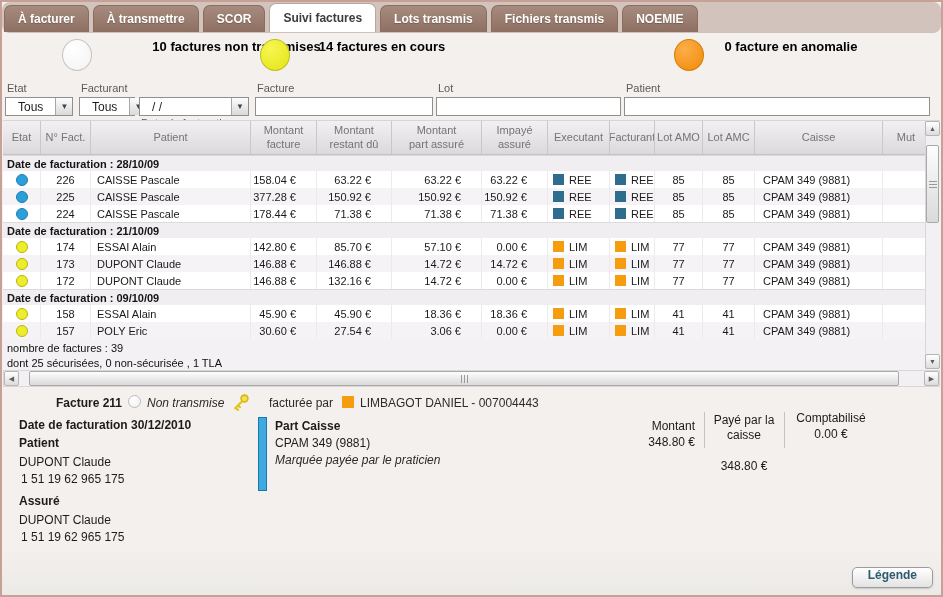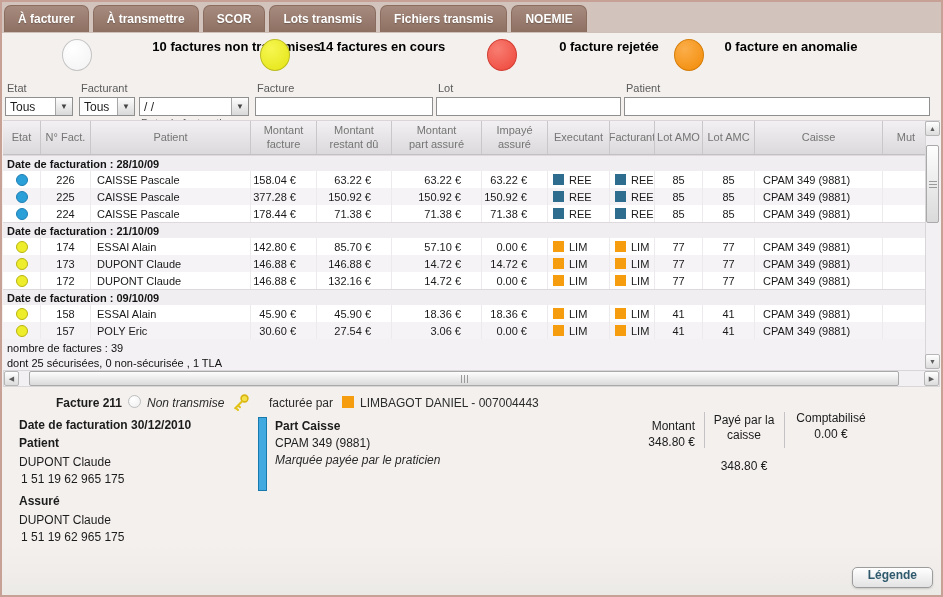--- a/index.html
+++ b/index.html
@@ -7,21 +7,21 @@
   body { font-family:"Liberation Sans", sans-serif; }
   .window{
     position:relative; width:943px; height:597px;
     border:2px solid #c7a096; background:#f4f0ee; overflow:hidden;
     font-size:11px; color:#1c1c1c;
   }
   
   .tabbar{
     position:absolute; top:0; left:0; right:0; height:31px;
     background:#d2c3bc; display:flex; align-items:flex-end; gap:4px;
-    padding:3px 0 0 2px; border-bottom:1px solid #cfc0b9;
+    padding:3px 0 0 2px; border-bottom:1px solid #cfc0b9;border-radius:8px;
   }
   .tab{
     height:27px; padding:0 13px; display:flex; align-items:center;
     background:linear-gradient(#a78b7e,#8d7062);
     border:1px solid #8a6d5f; border-bottom:none;
     border-radius:7px 7px 0 0;
     color:#fff; font-weight:bold; font-size:12px; cursor:pointer;
     text-shadow:0 1px 1px rgba(0,0,0,.25);
   }
   .tab.active{
@@ -42,21 +42,21 @@
     font-size:13px; font-weight:bold; color:#000; text-align:center;
     margin-left:12px; line-height:1.45; padding-top:1px;
   }
   
   .filter-row{ position:absolute; top:78px; left:0; right:0; height:40px; }
   .f-label{ position:absolute; top:2px; color:#5a5a5a; font-size:11px; }
   .combo, .tinput{
     position:absolute; top:17px; height:19px; background:#fff;
     border:1px solid #8f8f8f; display:flex; align-items:center;
   }
-  .combo .val{ flex:1; padding:0 4px; font-size:12px; color:#1c1c1c; }
+  .combo .val{ flex:1; padding:0 12px; font-size:12px; color:#1c1c1c; }
   .drop-btn{
     width:17px; height:17px; flex:0 0 auto; cursor:pointer;
     background:linear-gradient(#fdfdfd,#d9d9d9);
     border-left:1px solid #a7a7a7; display:flex; align-items:center; justify-content:center;
     color:#444; font-size:8px;
   }
   .tinput input{
     width:100%; height:100%; border:none; outline:none; padding:0 4px;
     font-family:"Liberation Sans",sans-serif; font-size:12px; background:transparent;
   }
@@ -144,37 +144,34 @@
 </style>
 </head>
 <body>
 
 <div class="window">
 
   <div class="tabbar">
     <div class="tab">À facturer</div>
     <div class="tab">À transmettre</div>
     <div class="tab">SCOR</div>
+    <div class="tab active">Suivi factures</div>
     <div class="tab">Lots transmis</div>
     <div class="tab">Fichiers transmis</div>
     <div class="tab">NOEMIE</div>
   </div>
 
   <div class="status-row">
     <div class="status-item" style="left:60px;">
       <span class="big-dot white"></span>
       <span class="status-label" style="width:265px;">10 factures non transmises</span>
     </div>
     <div class="status-item" style="left:258px;">
       <span class="big-dot yellow"></span>
       <span class="status-label" style="width:160px;">14 factures en cours</span>
-    </div>
-    <div class="status-item" style="left:485px;">
-      <span class="big-dot red"></span>
-      <span class="status-label" style="width:160px;">0 facture rejetée</span>
     </div>
     <div class="status-item" style="left:672px;">
       <span class="big-dot orange"></span>
       <span class="status-label" style="width:150px;">0 facture en anomalie</span>
     </div>
   </div>
 
   <div class="filter-row">
     <span class="f-label" style="left:5px;">Etat</span>
     <div class="combo" style="left:3px; width:68px;">

